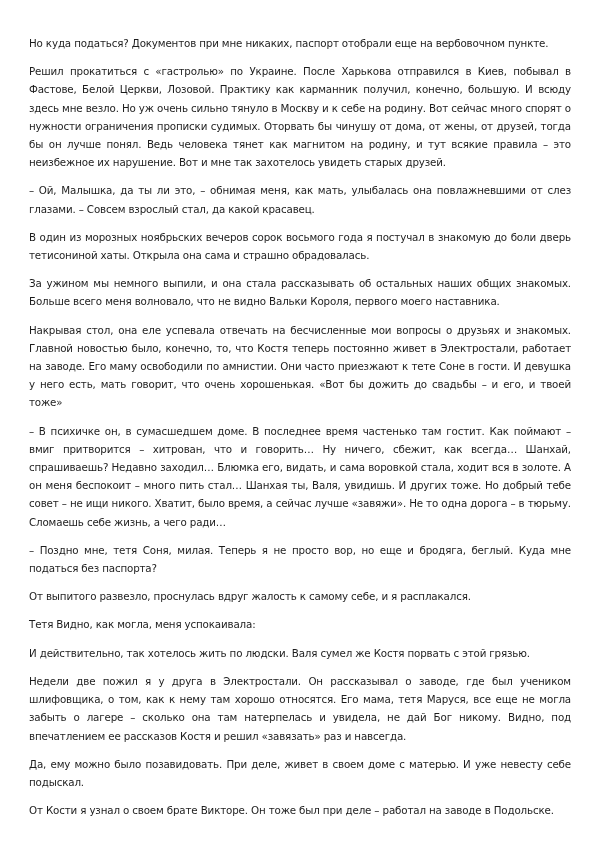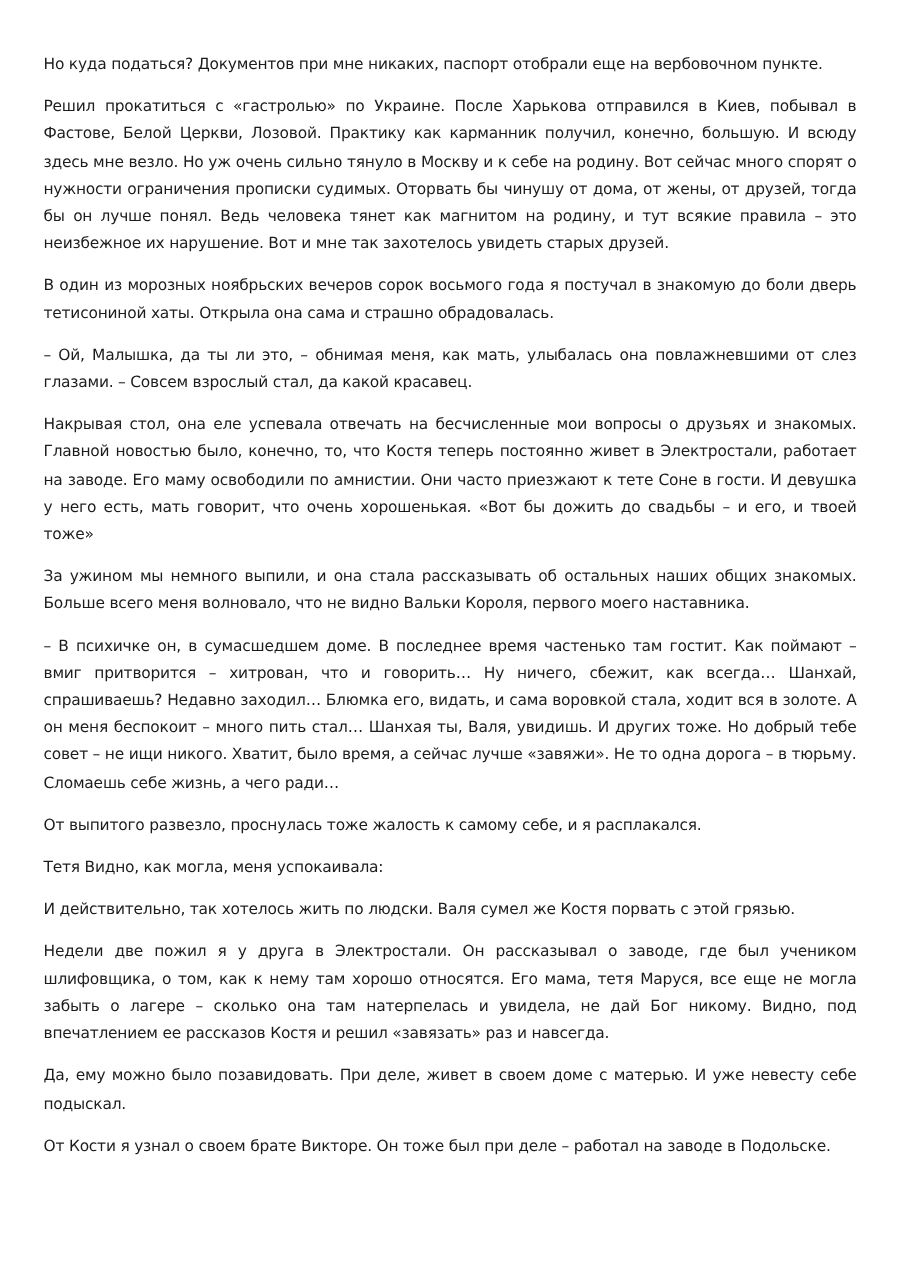--- a/index.html
+++ b/index.html
@@ -21,25 +21,26 @@
     letter-spacing: -0.15px;
     word-spacing: 0px;
   }
 </style>
 </head>
 <body>
 
 <div class="page">
   <p class="para">Но куда податься? Документов при мне никаких, паспорт отобрали еще на вербовочном пункте.</p>
   <p class="para">Решил прокатиться с «гастролью» по Украине. После Харькова отправился в Киев, побывал в Фастове, Белой Церкви, Лозовой. Практику как карманник получил, конечно, большую. И всюду здесь мне везло. Но уж очень сильно тянуло в Москву и к себе на родину. Вот сейчас много спорят о нужности ограничения прописки судимых. Оторвать бы чинушу от дома, от жены, от друзей, тогда бы он лучше понял. Ведь человека тянет как магнитом на родину, и тут всякие правила – это неизбежное их нарушение. Вот и мне так захотелось увидеть старых друзей.</p>
+  <p class="para">– Ой, Малышка, да ты ли это, – обнимая меня, как мать, улыбалась она повлажневшими от слез глазами. – Совсем взрослый стал, да какой красавец.</p>
   <p class="para">В один из морозных ноябрьских вечеров сорок восьмого года я постучал в знакомую до боли дверь тетисониной хаты. Открыла она сама и страшно обрадовалась.</p>
-  <p class="para">– Ой, Малышка, да ты ли это, – обнимая меня, как мать, улыбалась она повлажневшими от слез глазами. – Совсем взрослый стал, да какой красавец.</p>
+  <p class="para">За ужином мы немного выпили, и она стала рассказывать об остальных наших общих знакомых. Больше всего меня волновало, что не видно Вальки Короля, первого моего наставника.</p>
   <p class="para">Накрывая стол, она еле успевала отвечать на бесчисленные мои вопросы о друзьях и знакомых. Главной новостью было, конечно, то, что Костя теперь постоянно живет в Электростали, работает на заводе. Его маму освободили по амнистии. Они часто приезжают к тете Соне в гости. И девушка у него есть, мать говорит, что очень хорошенькая. «Вот бы дожить до свадьбы – и его, и твоей тоже»</p>
-  <p class="para">За ужином мы немного выпили, и она стала рассказывать об остальных наших общих знакомых. Больше всего меня волновало, что не видно Вальки Короля, первого моего наставника.</p>
   <p class="para">– В психичке он, в сумасшедшем доме. В последнее время частенько там гостит. Как поймают – вмиг притворится – хитрован, что и говорить… Ну ничего, сбежит, как всегда… Шанхай, спрашиваешь? Недавно заходил… Блюмка его, видать, и сама воровкой стала, ходит вся в золоте. А он меня беспокоит – много пить стал… Шанхая ты, Валя, увидишь. И других тоже. Но добрый тебе совет – не ищи никого. Хватит, было время, а сейчас лучше «завяжи». Не то одна дорога – в тюрьму. Сломаешь себе жизнь, а чего ради…</p>
-  <p class="para">От выпитого развезло, проснулась тоже жалость к самому себе, и я расплакался.</p>
+  <p class="para">– Поздно мне, тетя Соня, милая. Теперь я не просто вор, но еще и бродяга, беглый. Куда мне податься без паспорта?</p>
+  <p class="para">От выпитого развезло, проснулась вдруг жалость к самому себе, и я расплакался.</p>
   <p class="para">Тетя Видно, как могла, меня успокаивала:</p>
   <p class="para">И действительно, так хотелось жить по людски. Валя сумел же Костя порвать с этой грязью.</p>
   <p class="para">Недели две пожил я у друга в Электростали. Он рассказывал о заводе, где был учеником шлифовщика, о том, как к нему там хорошо относятся. Его мама, тетя Маруся, все еще не могла забыть о лагере – сколько она там натерпелась и увидела, не дай Бог никому. Видно, под впечатлением ее рассказов Костя и решил «завязать» раз и навсегда.</p>
   <p class="para">Да, ему можно было позавидовать. При деле, живет в своем доме с матерью. И уже невесту себе подыскал.</p>
   <p class="para">От Кости я узнал о своем брате Викторе. Он тоже был при деле – работал на заводе в Подольске.</p>
 
 </div>
 
 </body></html>

